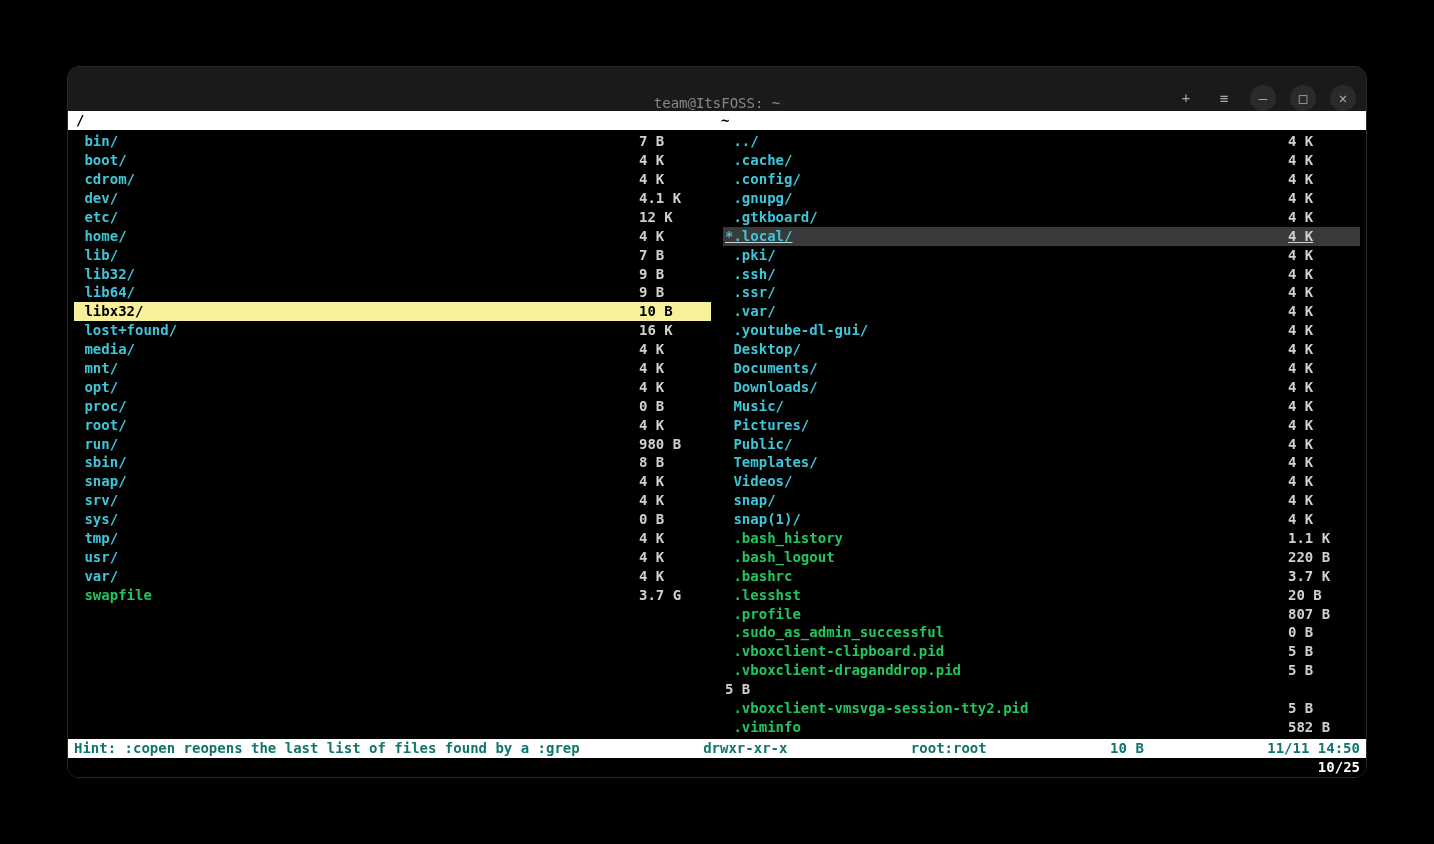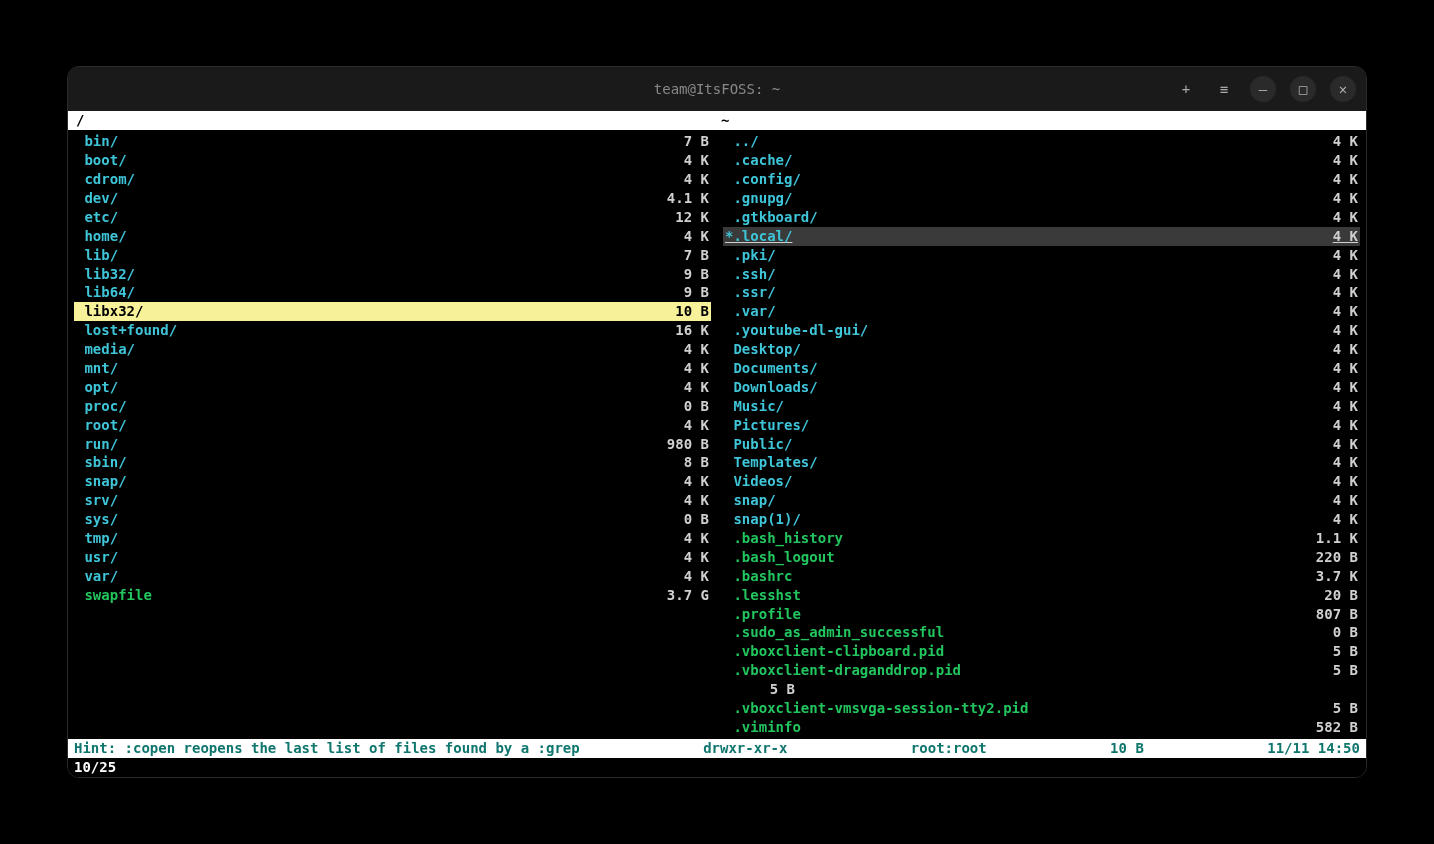--- a/index.html
+++ b/index.html
@@ -19,21 +19,21 @@
     background: #0a0a0a;
     border-radius: 12px;
     overflow: hidden;
     box-shadow: 0 0 40px rgba(0,0,0,0.9);
     border: 1px solid #2a2a2a;
   }
   .titlebar {
     background: #1a1a1a;
     height: 44px;
     display: flex;
-    align-items: center;
+    align-items: flex-end;
     justify-content: center;
     position: relative;
     color: #888;
     font-weight: normal;
   }
   .titlebar-controls {
     position: absolute;
     right: 10px;
     display: flex;
     gap: 14px;
@@ -72,38 +72,39 @@
     flex: 1;
     padding: 2px 6px;
   }
   .row {
     display: flex;
     justify-content: space-between;
     white-space: pre;
     padding: 0 2px;
   }
   .row .name { flex: 1; }
-  .row .size { text-align: right; min-width: 70px; }
+  .row .size { text-align: left; min-width: 70px; }
   .dir { color: #3fc5d8; }
   .file { color: #22c55e; }
   .row.selected-left { background: #f7f19a; color: #000; }
   .row.selected-left .name, .row.selected-left .size { color: #000; }
   .row.selected-right { background: #3a3a3a; text-decoration: underline; }
   .status-bar {
     background: #fff;
     color: #0f766e;
     display: flex;
     padding: 0 6px;
     justify-content: space-between;
     white-space: pre;
   }
   .status-bar .seg { }
   .bottom-counter {
     background: #000;
     color: #fff;
+    text-align: right;
     padding: 0 6px;
   }
 </style>
 </head>
 <body>
 
 <div class="window">
   <div class="titlebar">
     <span>team@ItsFOSS: ~</span>
     <div class="titlebar-controls">

